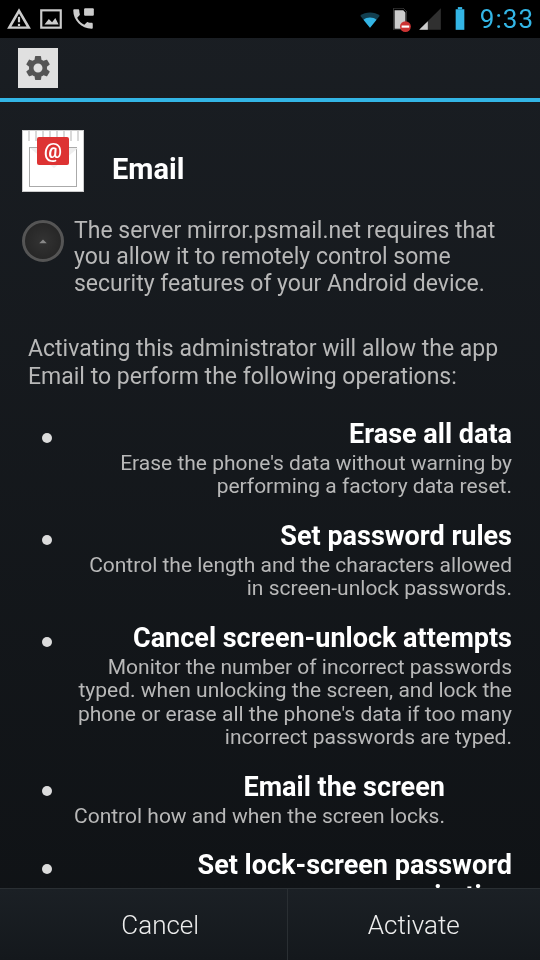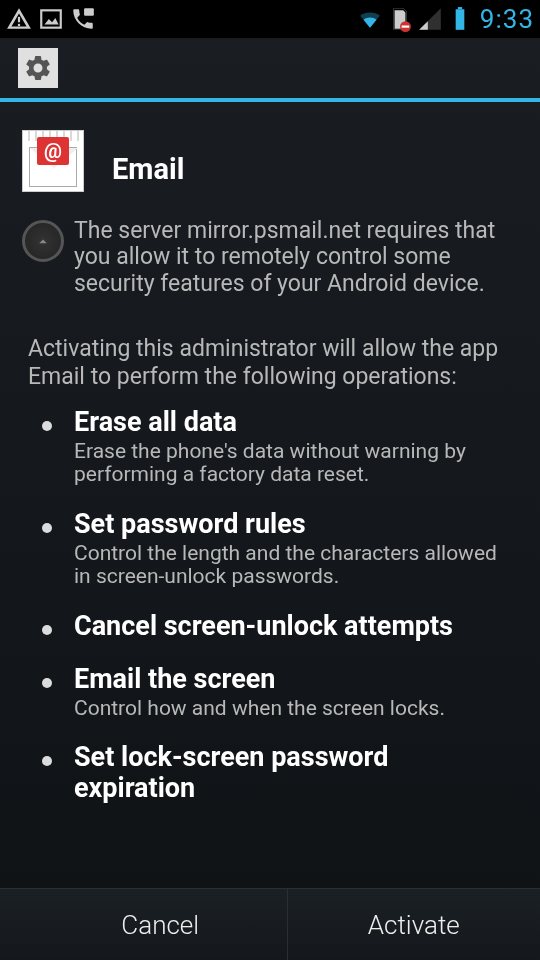--- a/index.html
+++ b/index.html
@@ -107,29 +107,30 @@
     display:flex; align-items:center; justify-content:center;
     flex-shrink:0;
     margin-top: 2px;
   }
   .expand-btn svg { width:18px; height:18px; fill:#888; }
   .server-text {
     font-size: 23px; line-height: 1.15; color:#b8b8b8;
   }
   .intro-text {
     font-size: 23px; line-height: 1.2; color:#b8b8b8;
-    margin-bottom: 16px;
+    margin-bottom: 28px;
     padding: 0 6px;
   }
   .op-list { list-style:none; padding: 0 6px; }
   .op-item {
     display:flex;
     gap: 22px;
     align-items:flex-start;
     margin-bottom: 22px;
+    text-align: right;
   }
   .bullet {
     width:10px; height:10px; background:#dcdcdc; border-radius:50%;
     margin-top: 14px; margin-left: 14px; flex-shrink:0;
   }
   .op-title { font-size: 27px; font-weight: 700; color:#fff; line-height:1.15; }
   .op-desc { font-size: 21px; color:#b8b8b8; line-height:1.12; margin-top:2px; }
   
   .button-bar {
     height: 72px;
@@ -246,20 +247,21 @@
         <div class="bullet"></div>
         <div>
           <div class="op-title">Set password rules</div>
           <div class="op-desc">Control the length and the characters allowed in screen-unlock passwords.</div>
         </div>
       </li>
       <li class="op-item">
         <div class="bullet"></div>
         <div>
           <div class="op-title">Cancel screen-unlock attempts</div>
+          <div class="op-desc">Monitor the number of incorrect passwords typed. when unlocking the screen, and lock the phone or erase all the phone's data if too many incorrect passwords are typed.</div>
         </div>
       </li>
       <li class="op-item">
         <div class="bullet"></div>
         <div>
           <div class="op-title">Email the screen</div>
           <div class="op-desc">Control how and when the screen locks.</div>
         </div>
       </li>
       <li class="op-item">

